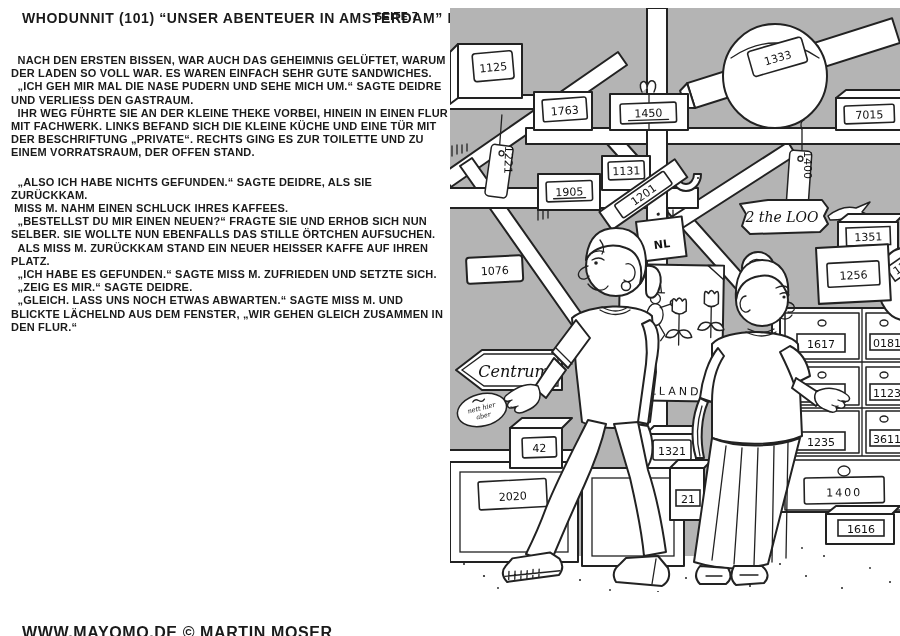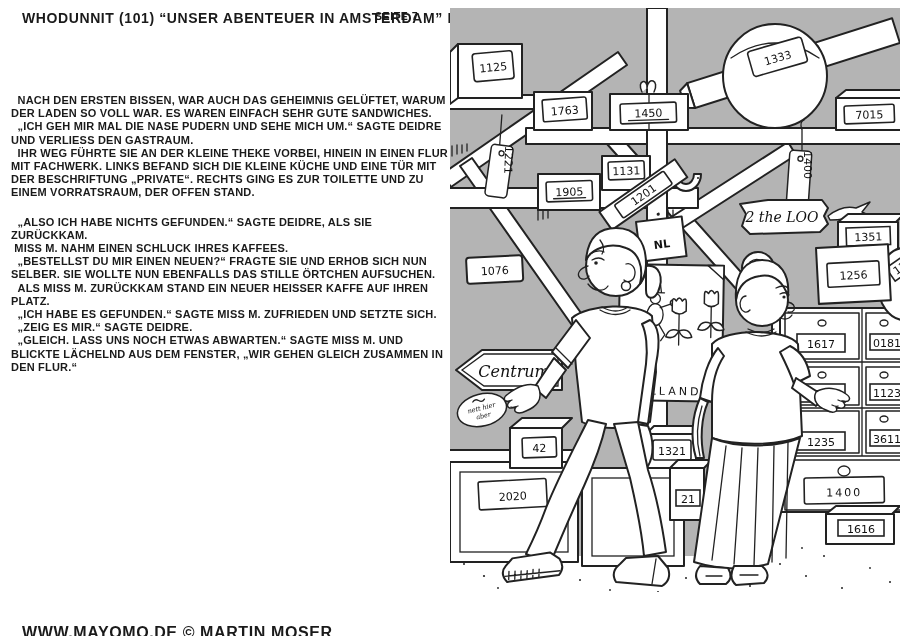--- a/index.html
+++ b/index.html
@@ -2,21 +2,21 @@
 <html><head>
 <meta charset="utf-8">
 <style>
   html,body { margin:0; padding:0; }
   body {
     width:900px; height:636px; background:#ffffff; position:relative; overflow:hidden;
     font-family:"Liberation Sans", sans-serif; color:#1a1a1a;
   }
   .hdr  { position:absolute; top:10px; left:22px;  font-size:14px; font-weight:bold; letter-spacing:.6px; }
   .pg   { position:absolute; top:10px; left:375px; font-size:10.5px; font-weight:bold; letter-spacing:.6px; }
-  .story{ position:absolute; top:54px; left:11px; width:440px;margin-top:40px; }
+  .story{ position:absolute; top:54px; left:11px; width:440px; }
   .story p { font-size:11px; font-weight:bold; letter-spacing:.2px; line-height:13.2px;
              margin:0 0 16px 0; white-space:pre-wrap; }
   .ftr  { position:absolute; top:624px; left:22px; font-size:16px; font-weight:bold; letter-spacing:.6px; }
   .panel{ position:absolute; top:8px; left:450px; width:450px; height:584px; }
 
   
   .ln   { fill:#fff; stroke:#222; stroke-width:2;   stroke-linejoin:round; stroke-linecap:round; }
   .ln15 { fill:#fff; stroke:#222; stroke-width:1.5; stroke-linejoin:round; stroke-linecap:round; }
   .thin { fill:none; stroke:#222; stroke-width:1.3; stroke-linecap:round; }
   .lblr { fill:#fff; stroke:#222; stroke-width:1.6; }

